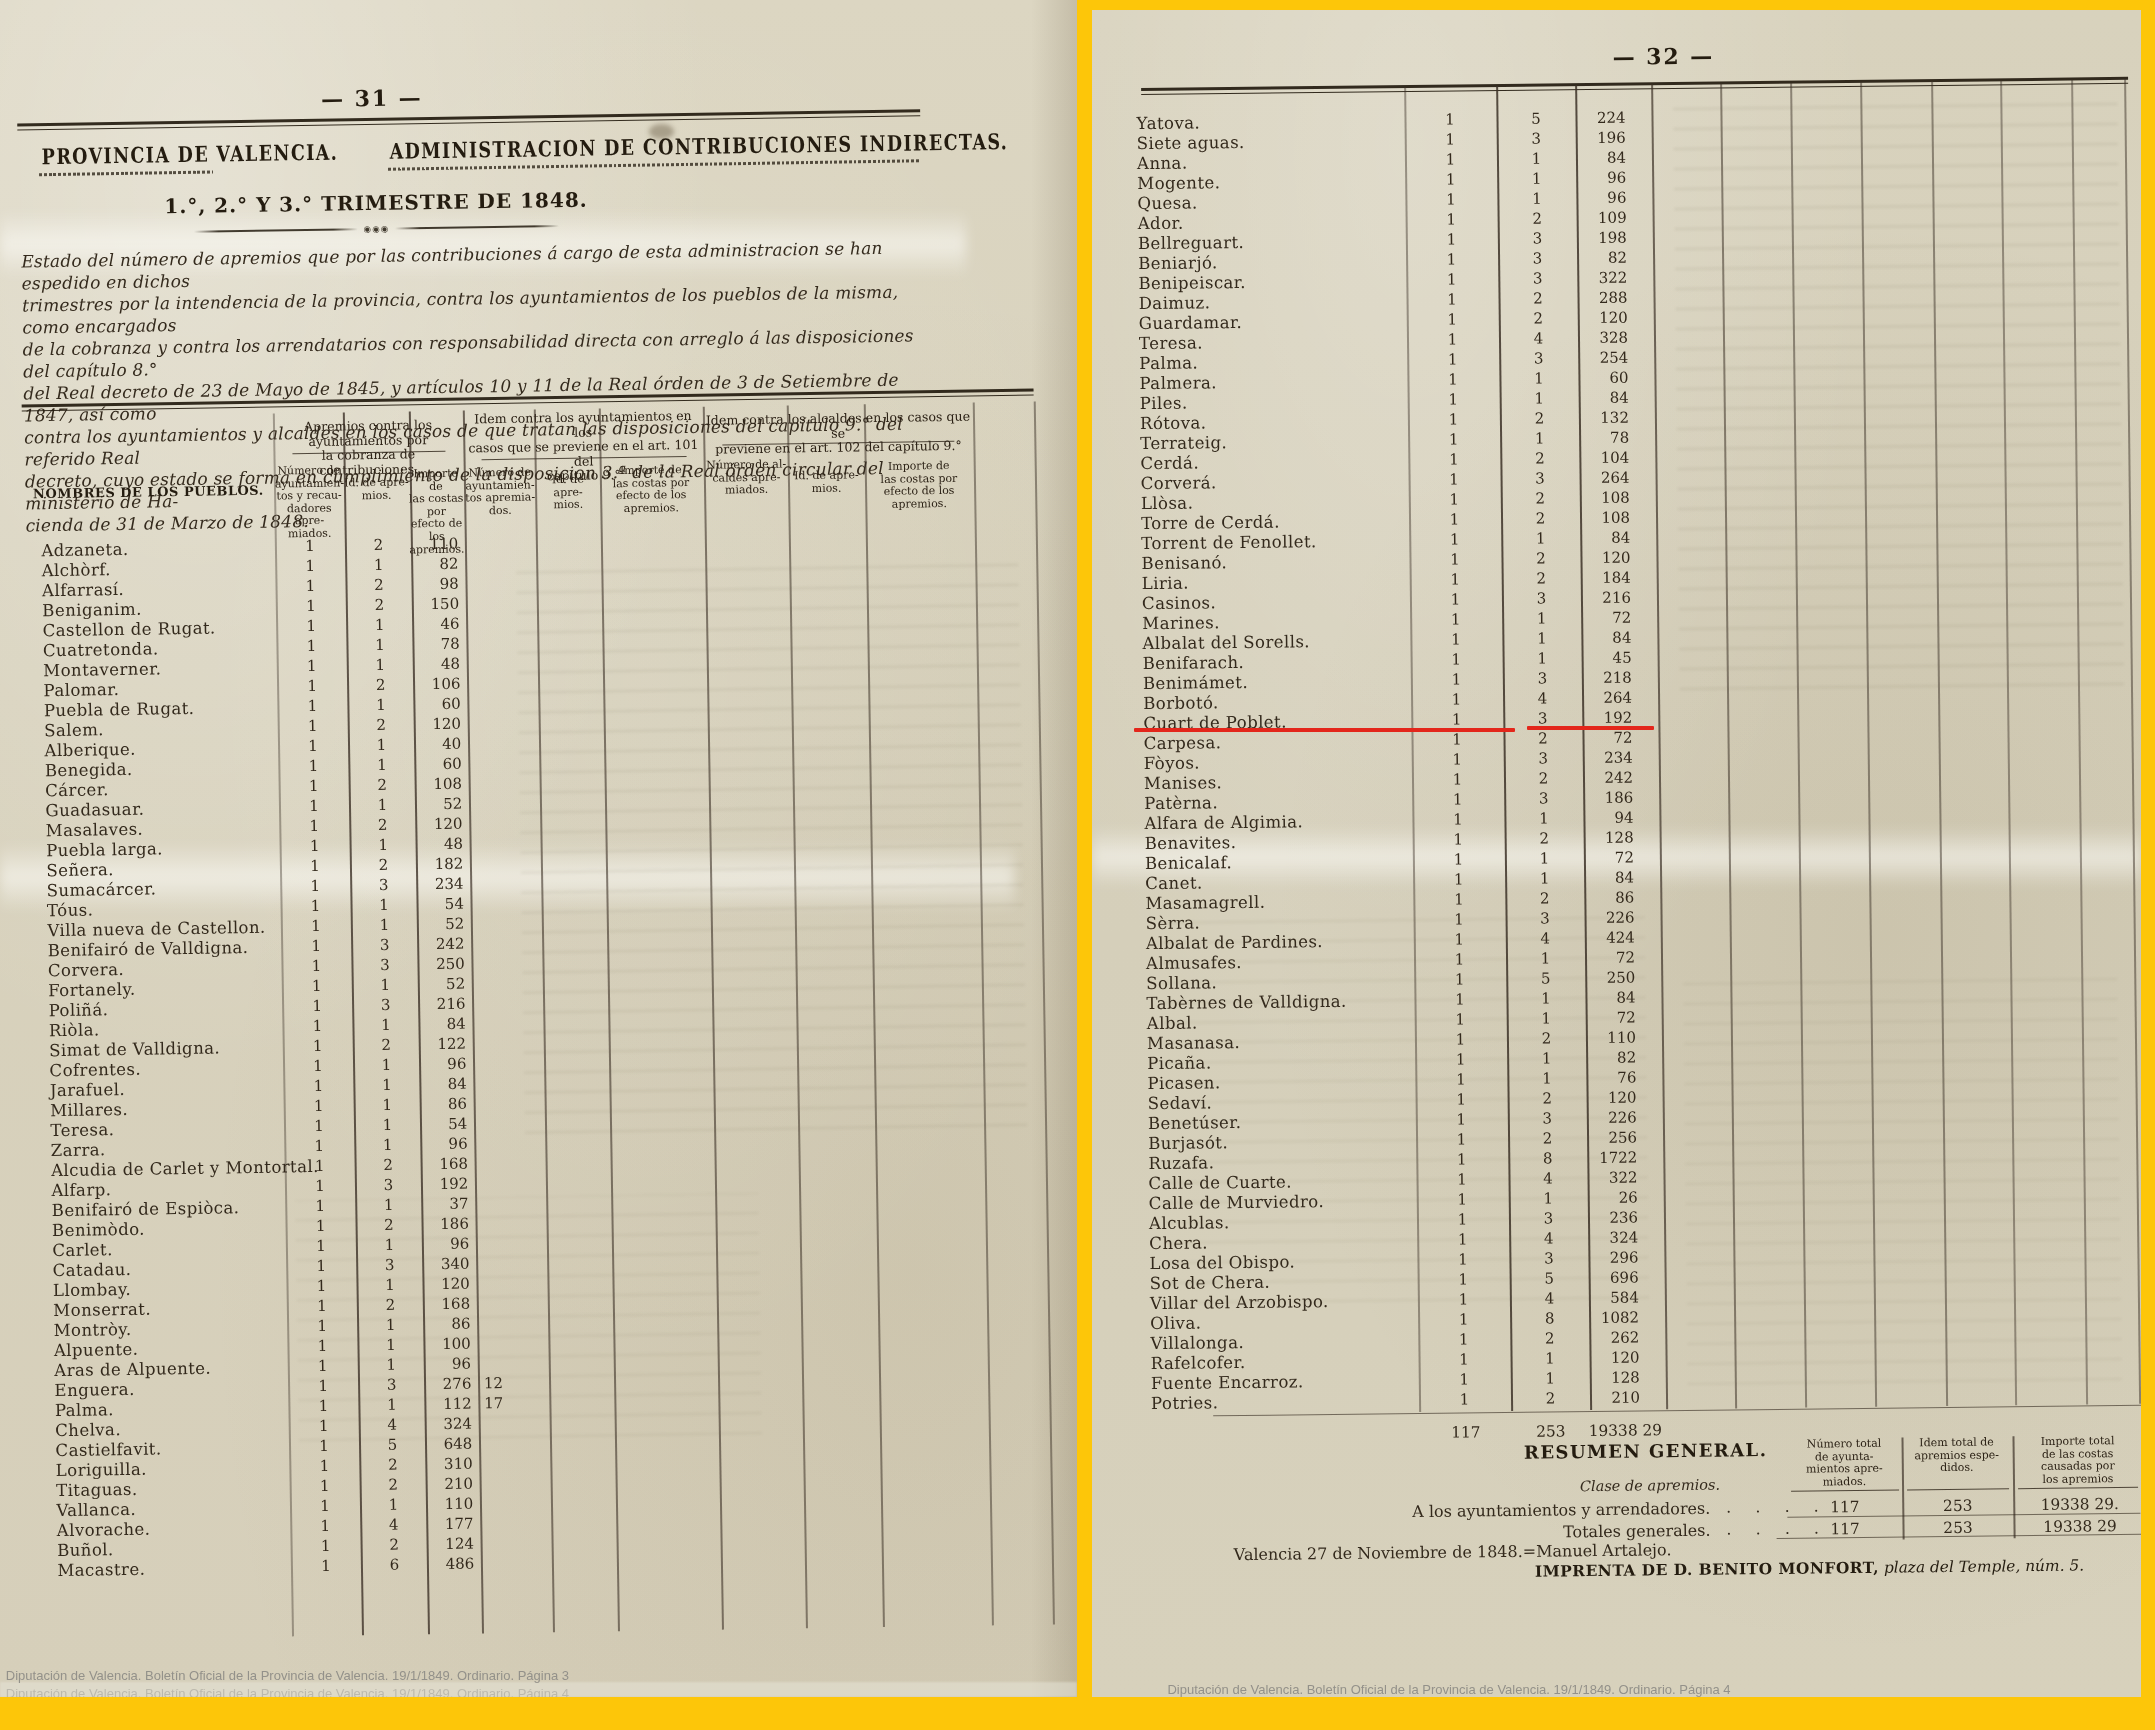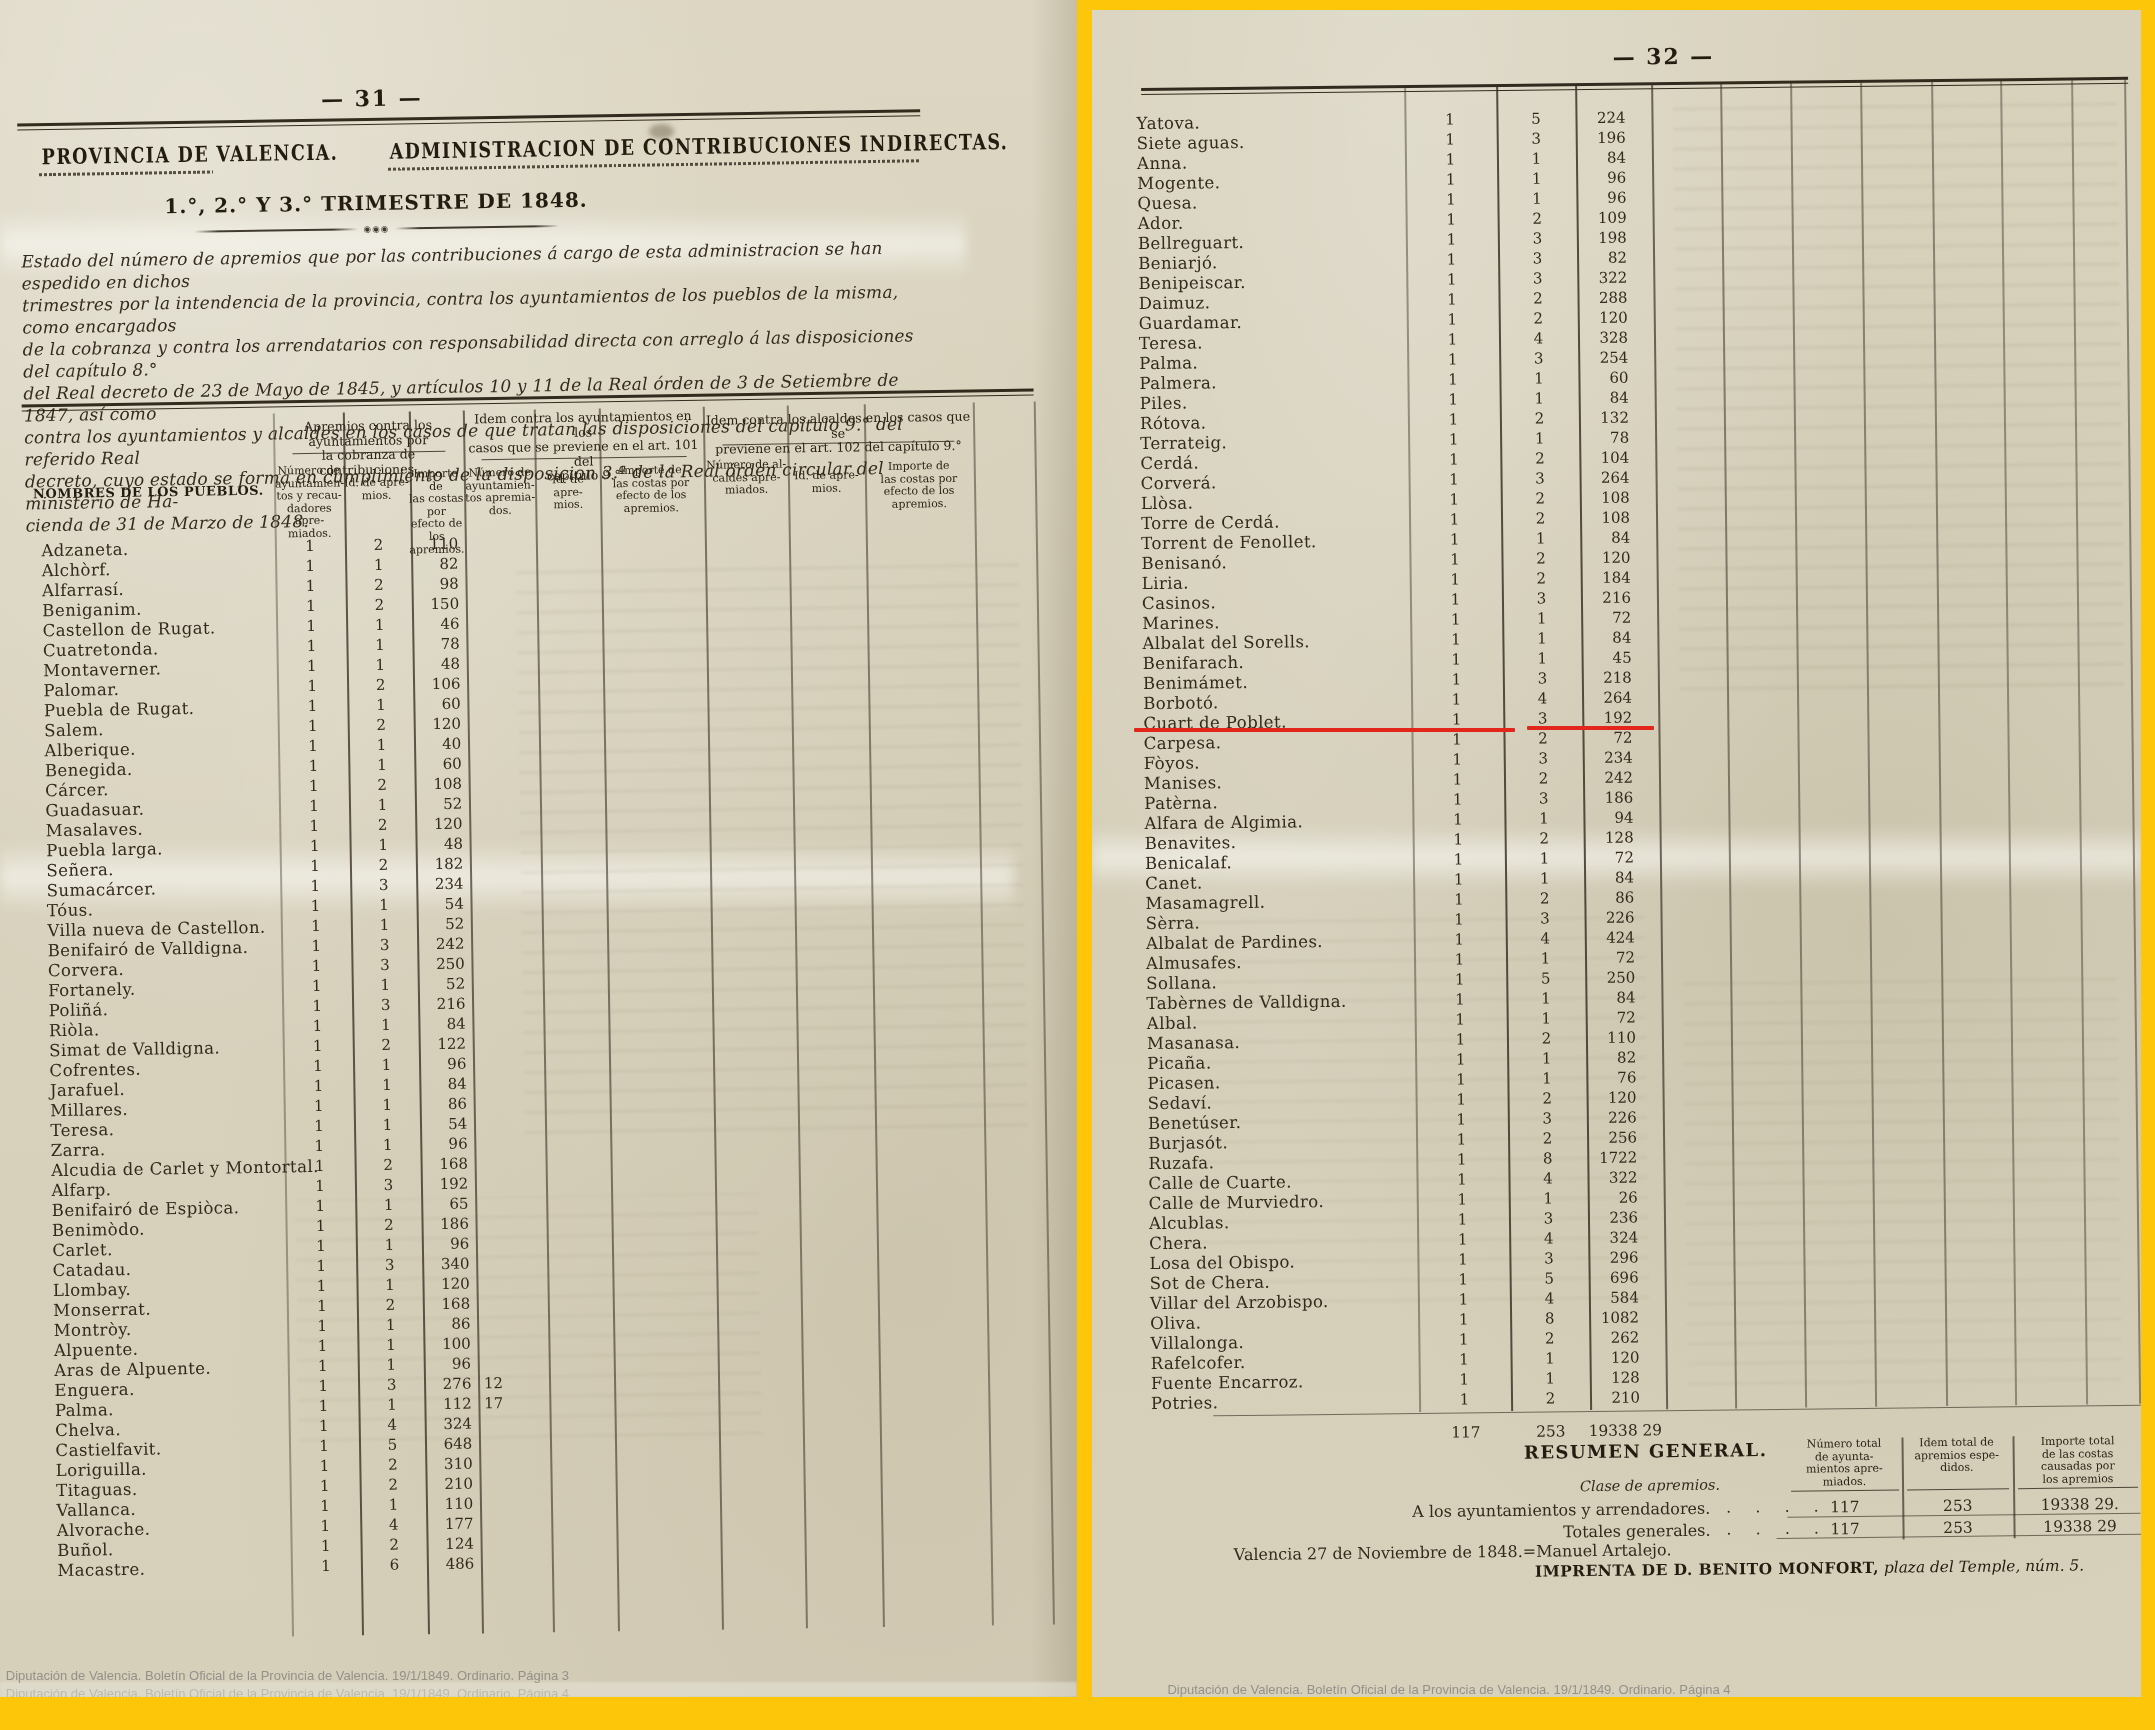--- a/index.html
+++ b/index.html
@@ -432,21 +432,21 @@
             <span class="c c0" data-interactable="false">Alfarp.</span>
             <span class="c c1" data-interactable="false">1</span>
             <span class="c c2" data-interactable="false">3</span>
             <span class="c c3" data-interactable="false">192</span>
             <span class="c c4" data-interactable="false"></span>
           </div>
           <div class="trow" data-interactable="false" style="grid-template-columns: 251px 70px 67px 54px 70px; height: 20px;">
             <span class="c c0" data-interactable="false">Benifairó de Espiòca.</span>
             <span class="c c1" data-interactable="false">1</span>
             <span class="c c2" data-interactable="false">1</span>
-            <span class="c c3" data-interactable="false">65</span>
+            <span class="c c3" data-interactable="false">37</span>
             <span class="c c4" data-interactable="false"></span>
           </div>
           <div class="trow" data-interactable="false" style="grid-template-columns: 251px 70px 67px 54px 70px; height: 20px;">
             <span class="c c0" data-interactable="false">Benimòdo.</span>
             <span class="c c1" data-interactable="false">1</span>
             <span class="c c2" data-interactable="false">2</span>
             <span class="c c3" data-interactable="false">186</span>
             <span class="c c4" data-interactable="false"></span>
           </div>
           <div class="trow" data-interactable="false" style="grid-template-columns: 251px 70px 67px 54px 70px; height: 20px;">

